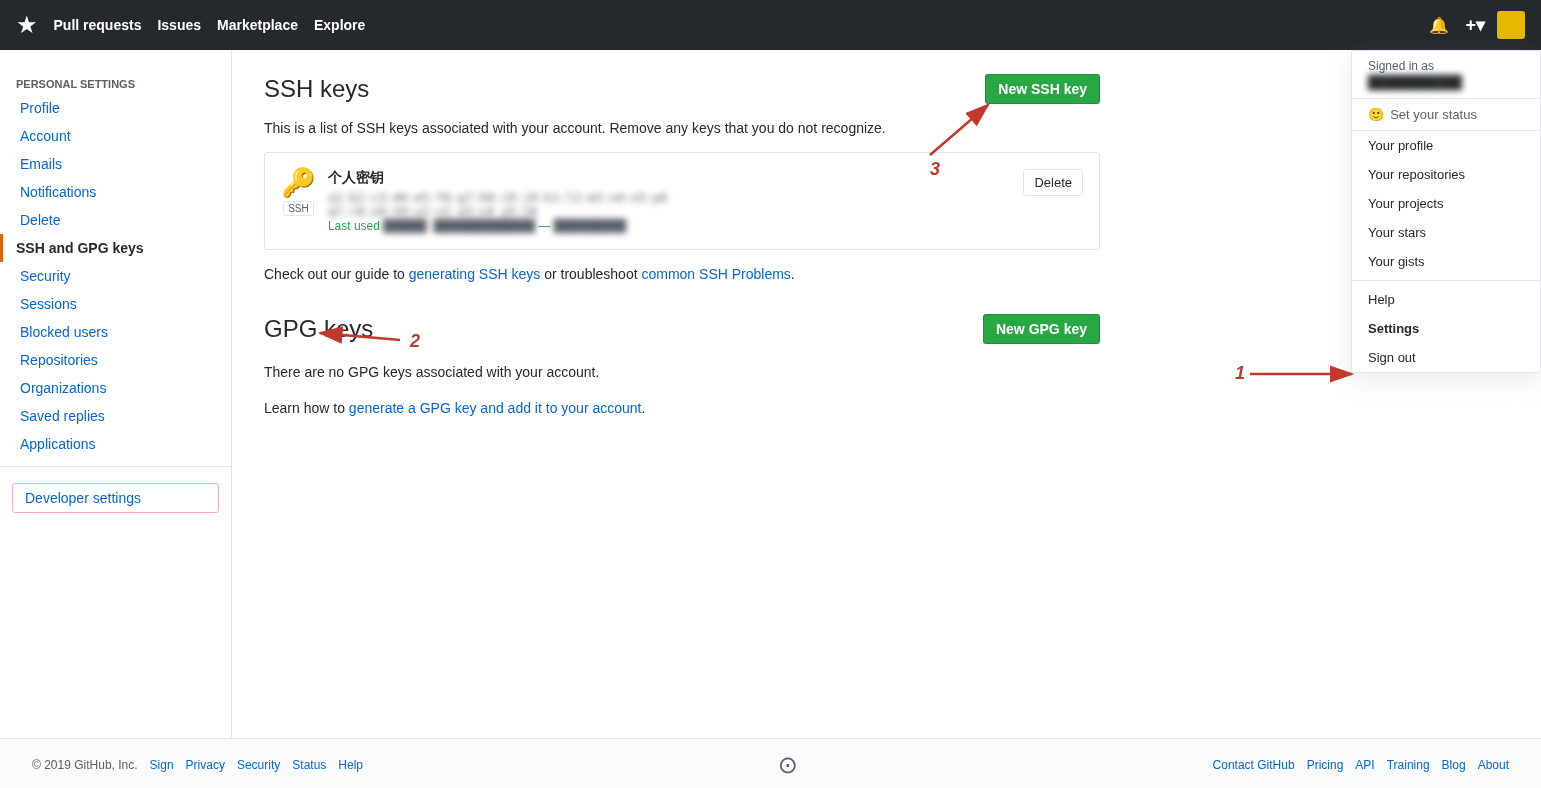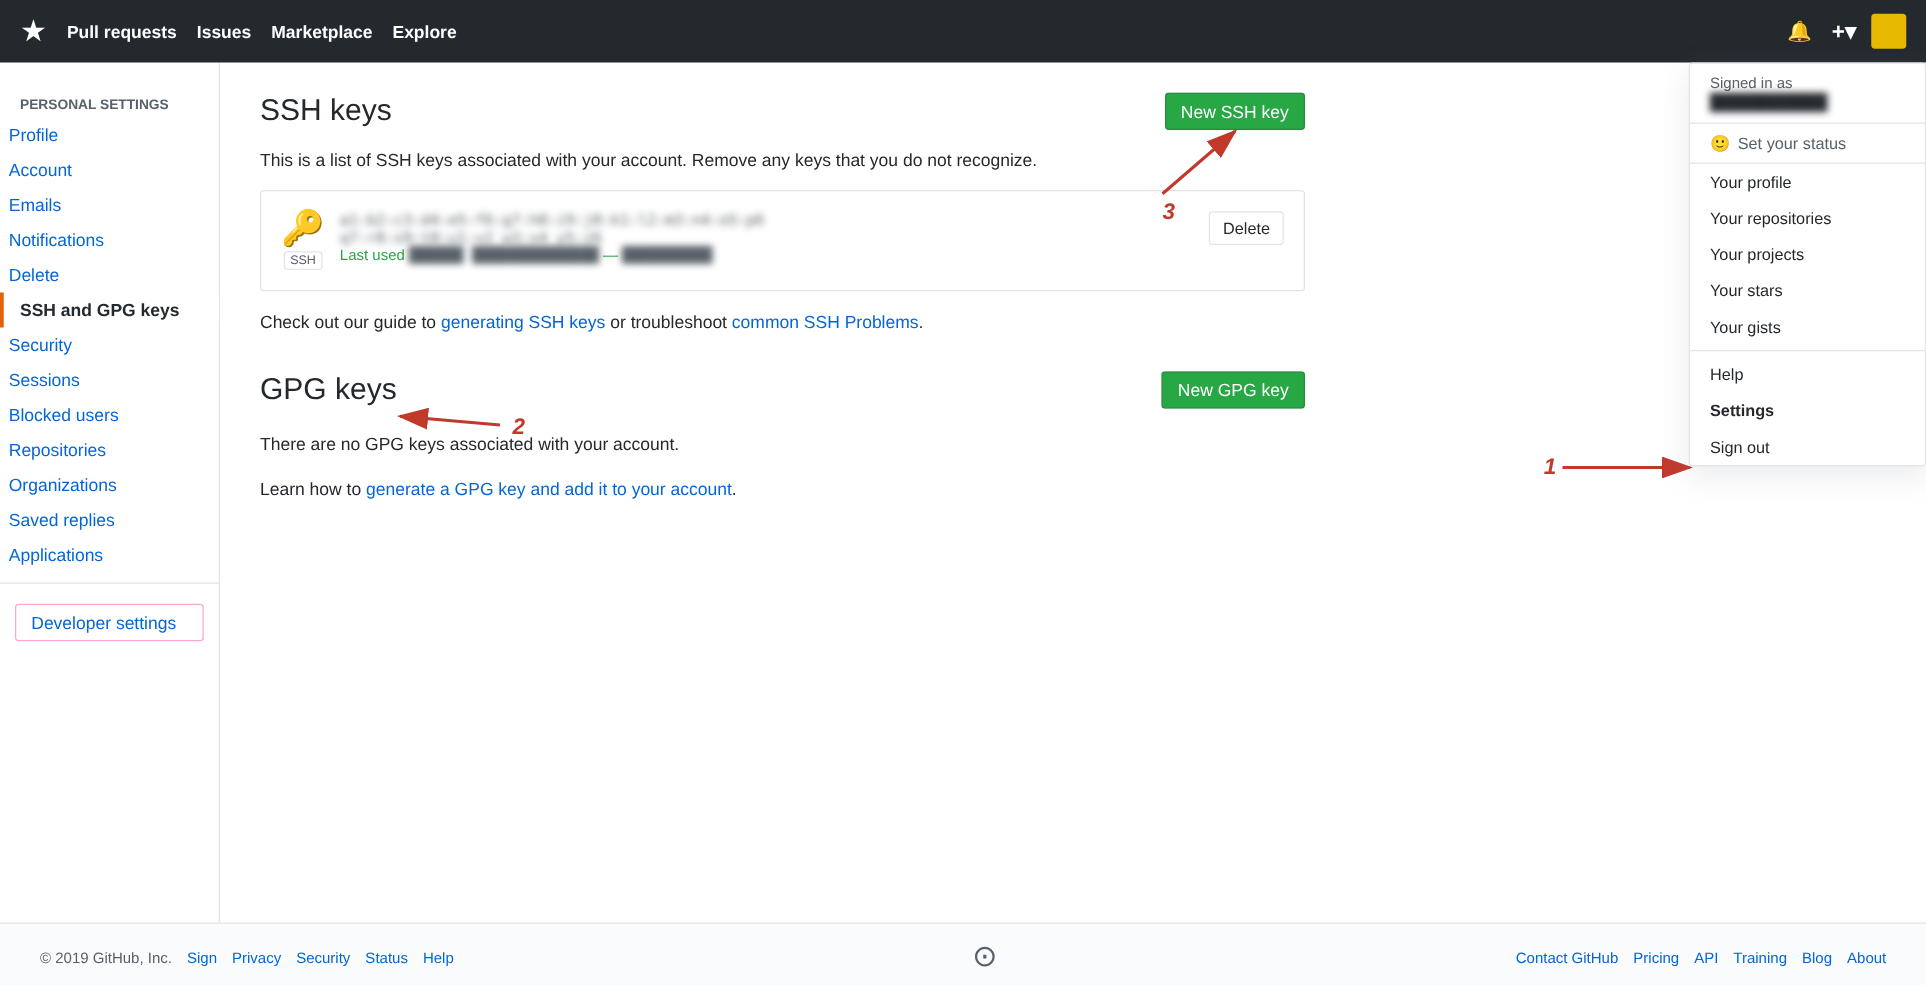--- a/index.html
+++ b/index.html
@@ -54,35 +54,35 @@
     }
 
     
     .page-layout {
       display: flex;
       min-height: calc(100vh - 50px - 50px);
     }
 
     
     .sidebar {
-      width: 176px;
+      width: 232px;
       flex-shrink: 0;
       padding: 20px 0;
       border-right: 1px solid #e1e4e8;
     }
     .sidebar-section-title {
       font-size: 11px;
       font-weight: 600;
       color: #586069;
       text-transform: uppercase;
       padding: 8px 16px 4px;
     }
     .sidebar-item {
       display: block;
-      padding: 6px 7px;
+      padding: 6px 20px;
       color: #0366d6;
       text-decoration: none;
       font-size: 14px;
       cursor: pointer;
     }
     .sidebar-item.active {
       background: #fff;
       color: #24292e;
       font-weight: 600;
       border-left: 3px solid #e36209;
@@ -113,21 +113,21 @@
       font-weight: 300;
       color: #24292e;
     }
     .btn-green {
       background: #28a745;
       color: #fff;
       border: 1px solid rgba(27,31,35,.2);
       border-radius: 3px;
       padding: 6px 12px;
       font-size: 14px;
-      font-weight: 400;
+      font-weight: 700;
       cursor: pointer;
     }
     .section-desc {
       font-size: 14px;
       color: #24292e;
       margin-bottom: 16px;
     }
 
     
     .key-card {
@@ -354,20 +354,21 @@
     </div>
 
     <p class="section-desc">This is a list of SSH keys associated with your account. Remove any keys that you do not recognize.</p>
 
     <div class="key-card">
       <div class="key-icon-wrap">
         <span class="key-icon">🔑</span>
         <span class="key-badge">SSH</span>
       </div>
       <div class="key-info">
+        <div class="key-name">个人密钥</div>
         <div class="blurred">a1:b2:c3:d4:e5:f6:g7:h8:i9:j0:k1:l2:m3:n4:o5:p6</div>
         <div class="blurred">q7:r8:s9:t0:u1:v2 w3:x4 y5:z6</div>
         <div class="key-last-used">Last used <span class="blurred" style="display:inline;">██████ ██████████████</span> — <span class="blurred" style="display:inline;">██████████</span></div>
       </div>
       <div class="key-actions">
         <button class="btn-delete">Delete</button>
       </div>
     </div>
 
     <p class="guide-text">

